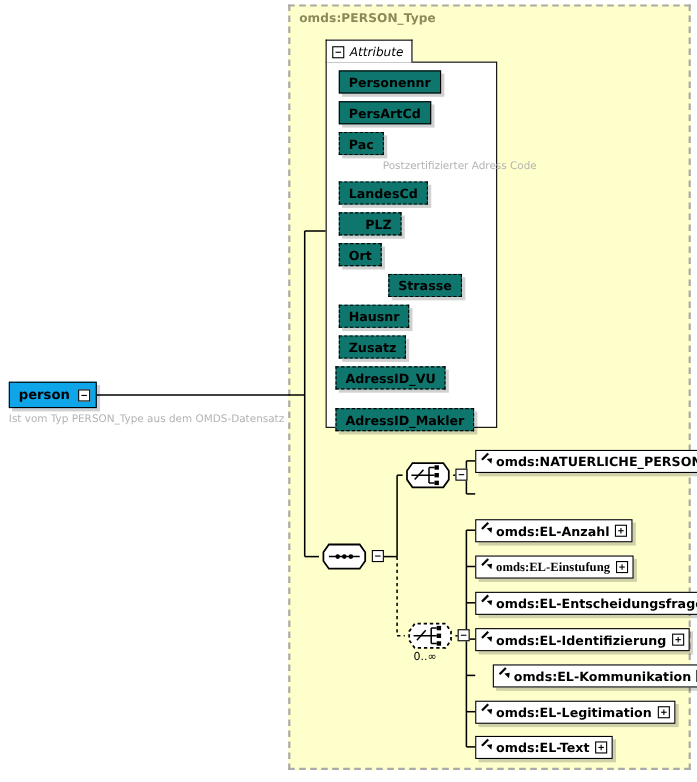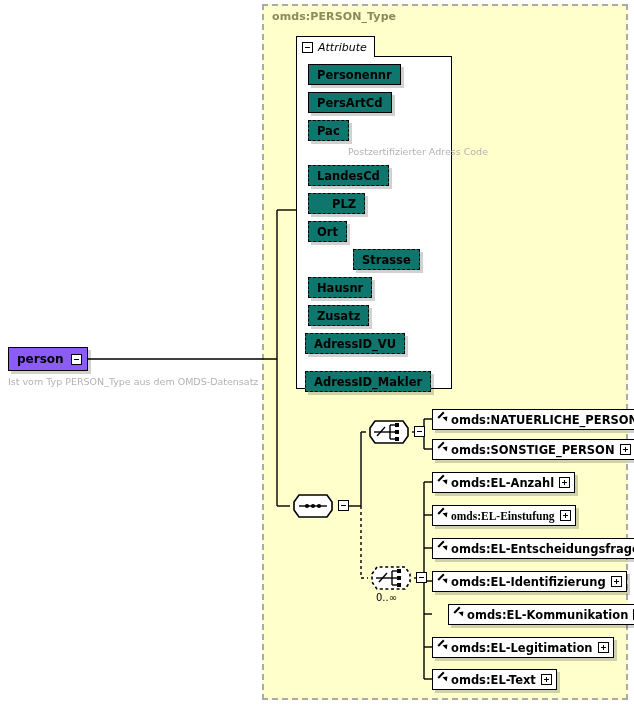--- a/index.html
+++ b/index.html
@@ -132,21 +132,21 @@
     z-index: 5;
     margin-left: 36px;
   }
 
   
   .elem-root {
     position: absolute;
     left: 8px;
     top: 347px;
     height: 24px;
-    background: #8b5cf6;
+    background: #0ea5e9;
     border: 1.5px solid #000000;
     box-sizing: border-box;
     display: flex;
     align-items: center;
     padding: 0 5px 0 8px;
     gap: 7px;
     font-size: 12px;
     font-weight: bold;
     z-index: 6;
     box-shadow: 3px 3px 0 0 rgba(0,0,0,0.18);
@@ -370,25 +370,20 @@
     </svg>
     <span class="toggle comp-toggle"></span>
     <span class="comp-card">0..∞</span>
   </div>
 
   <div class="ref-box" style="left:432px; top:409px;">
     <span class="ref-arrow"></span>
     <span>omds:NATUERLICHE_PERSON</span>
 
   </div>
-  <div class="ref-box" style="left:432px; top:439px;">
-    <span class="ref-arrow"></span>
-    <span>omds:SONSTIGE_PERSON</span>
-    <span class="toggle plus"></span>
-  </div>
 
   <div class="ref-box" style="left:432px; top:472px;">
     <span class="ref-arrow"></span>
     <span>omds:EL-Anzahl</span>
     <span class="toggle plus"></span>
   </div>
   <div class="ref-box" style="left:432px; top:505px;font-family:Liberation Serif, serif;">
     <span class="ref-arrow"></span>
     <span>omds:EL-Einstufung</span>
     <span class="toggle plus"></span>

